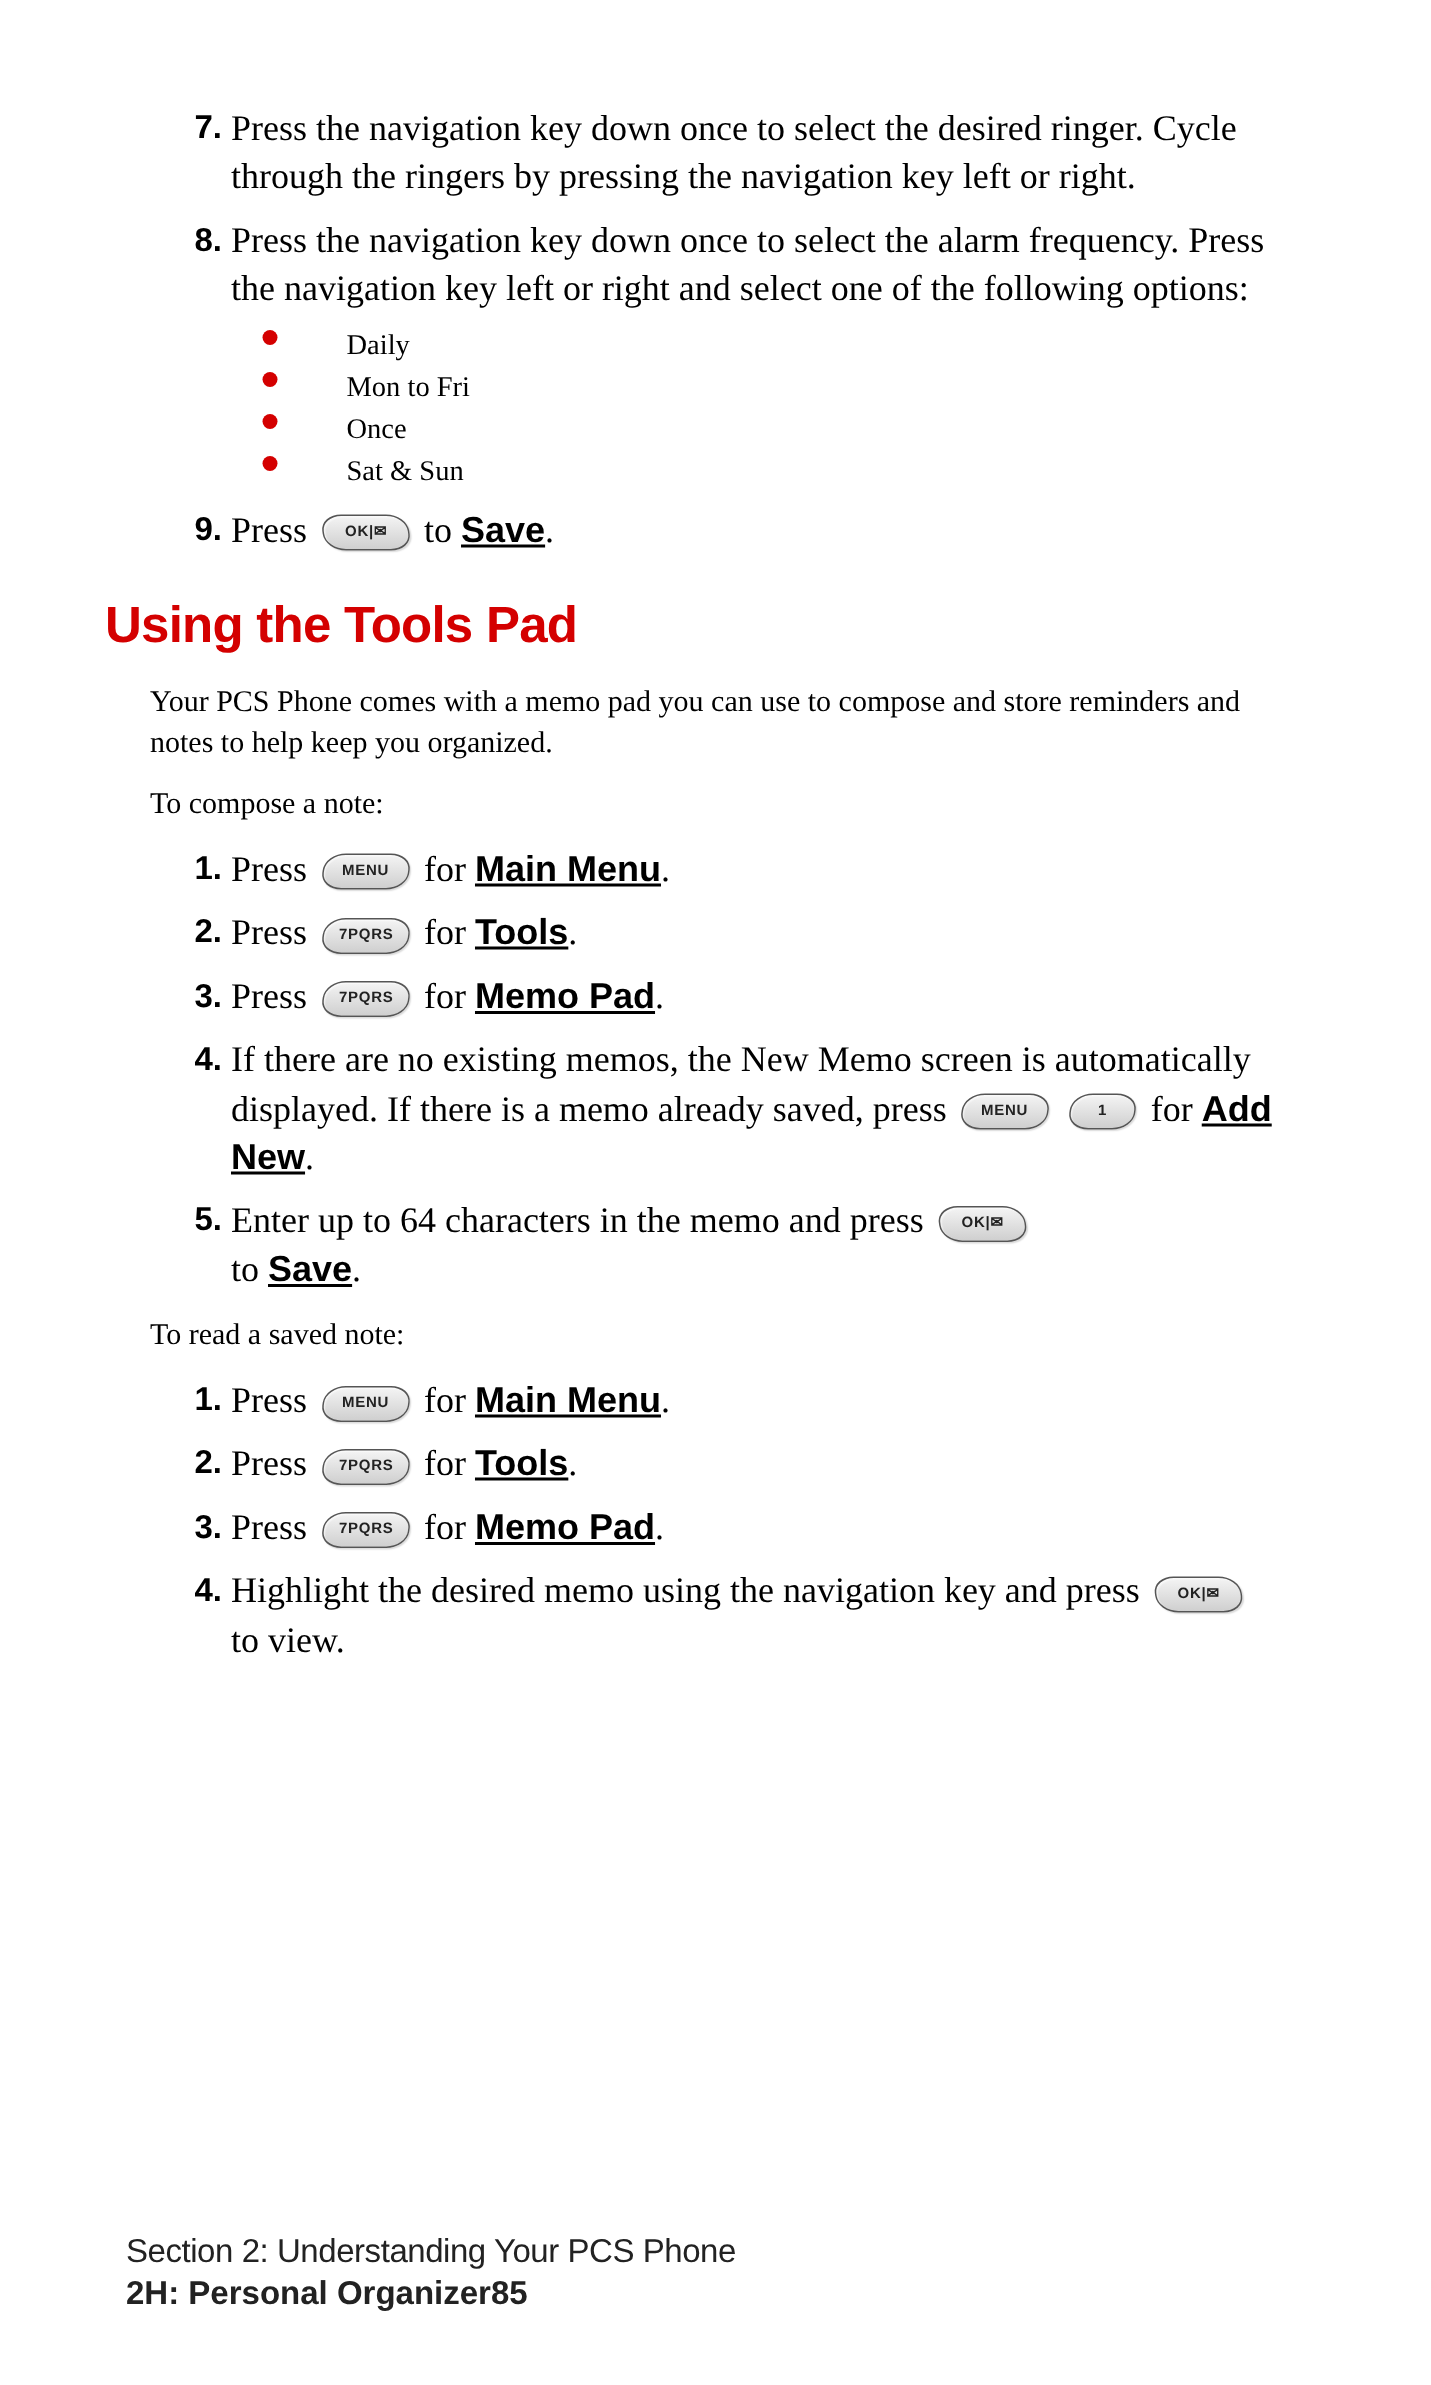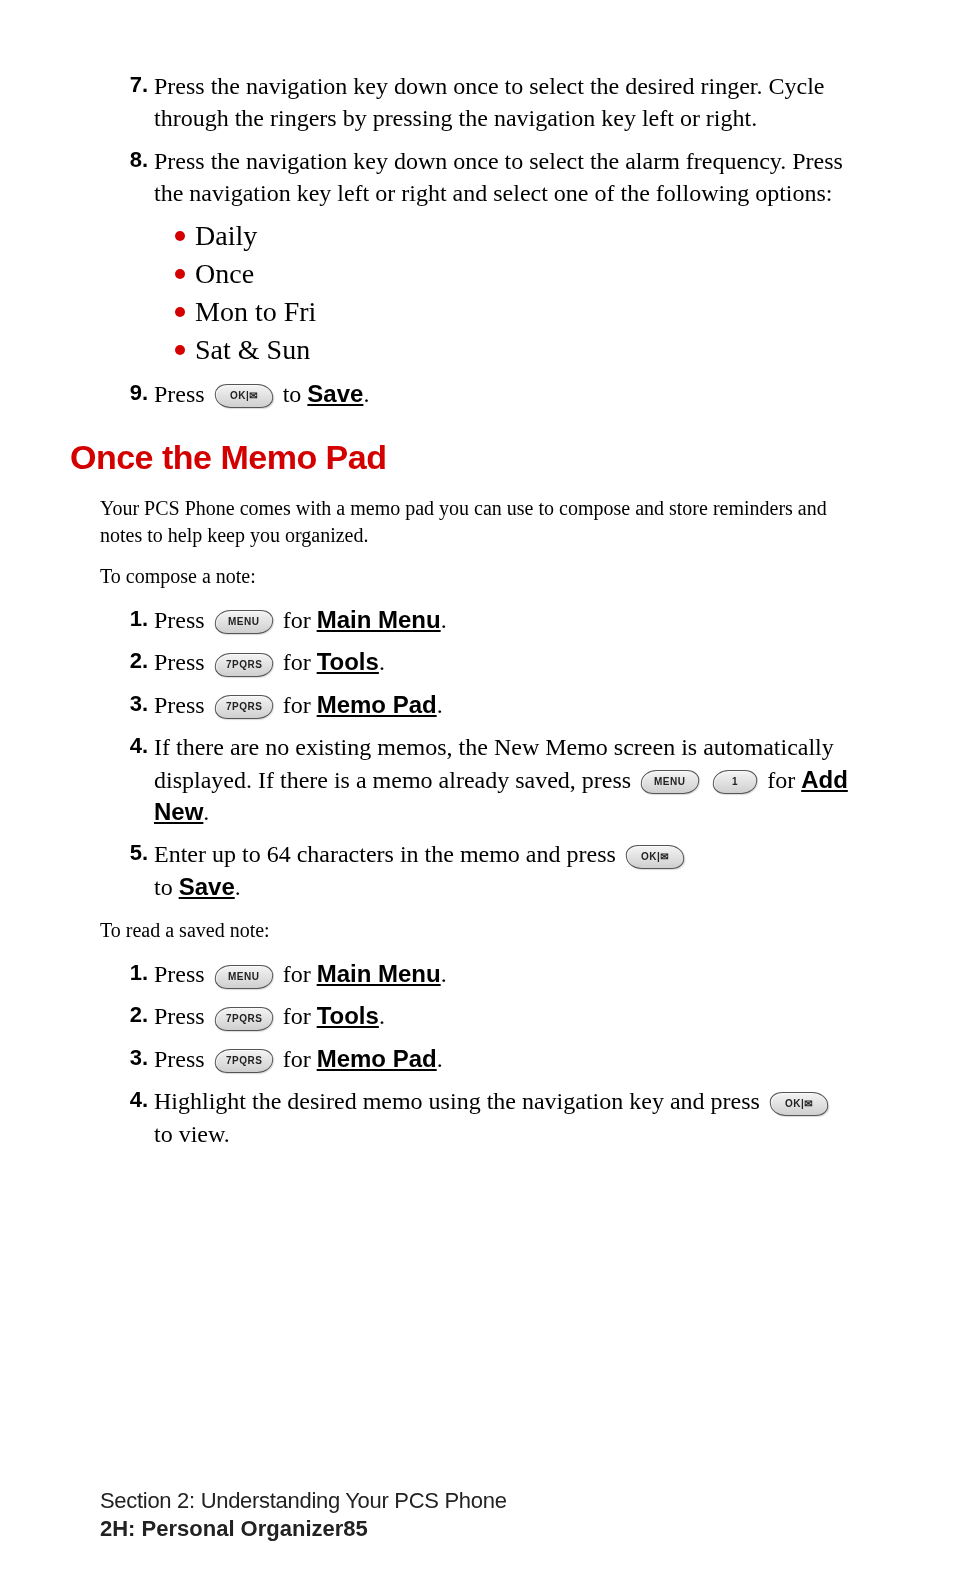--- a/index.html
+++ b/index.html
@@ -34,23 +34,23 @@
     margin-right: 6px;
   }
   .ol-body {
     flex: 1;
   }
   .bullet-list {
     margin: 8px 0 12px 75px;
   }
   .bullet-item {
     display: flex;
-    align-items: center;
     margin: 6px 0;
-    font-size: 28px;
+    font-size: 19px;
+    gap: 36px;
   }
   .bullet-dot {
     width: 10px;
     height: 10px;
     border-radius: 50%;
     background: #d40000;
     margin-right: 10px;
     flex: 0 0 10px;
   }
   .section-title {
@@ -90,21 +90,21 @@
     text-align: center;
     letter-spacing: 0.5px;
   }
   .key-narrow { min-width: 30px; }
   .key-menu { transform: skewX(-8deg); }
   .key-menu > span { display:inline-block; transform: skewX(8deg); }
   .key-ok { transform: skewX(8deg); }
   .key-ok > span { display:inline-block; transform: skewX(-8deg); }
   .footer {
     position: absolute;
-    left: 100px;
+    left: 84px;
     right: 100px;
     bottom: 48px;
     font-family: Arial, Helvetica, sans-serif;
     font-size: 22px;
     color: #222;
   }
   .footer-line1 { font-weight: 400; letter-spacing: -0.3px; }
   .footer-line2 {
     display: flex;
     font-weight: bold;
@@ -126,42 +126,42 @@
     <div class="ol-body">Press the navigation key down once to select the alarm frequency. Press the navigation key left or right and select one of the following options:</div>
   </div>
 
   <div class="bullet-list">
     <div class="bullet-item">
       <span class="bullet-dot"></span>
       <span>Daily</span>
     </div>
     <div class="bullet-item">
       <span class="bullet-dot"></span>
+      <span>Mon to Fri</span>
+    </div>
+    <div class="bullet-item">
+      <span class="bullet-dot"></span>
       <span>Once</span>
-    </div>
-    <div class="bullet-item">
-      <span class="bullet-dot"></span>
-      <span>Mon to Fri</span>
     </div>
     <div class="bullet-item">
       <span class="bullet-dot"></span>
       <span>Sat &amp; Sun</span>
     </div>
   </div>
 
   <div class="ol-item">
     <div class="ol-num">9.</div>
     <div class="ol-body">
       <span>Press</span>
       <span class="key key-ok"><span>OK|✉</span></span>
       <span> to </span><span class="bold-sans">Save</span><span>.</span>
     </div>
   </div>
 
-  <div class="section-title">Once the Memo Pad</div>
+  <div class="section-title">Using the Tools Pad</div>
 
   <div class="body-para">Your PCS Phone comes with a memo pad you can use to compose and store reminders and notes to help keep you organized.</div>
 
   <div class="body-para">To compose a note:</div>
 
   <div class="ol-item">
     <div class="ol-num">1.</div>
     <div class="ol-body">
       <span>Press</span>
       <span class="key key-menu"><span>MENU</span></span>

